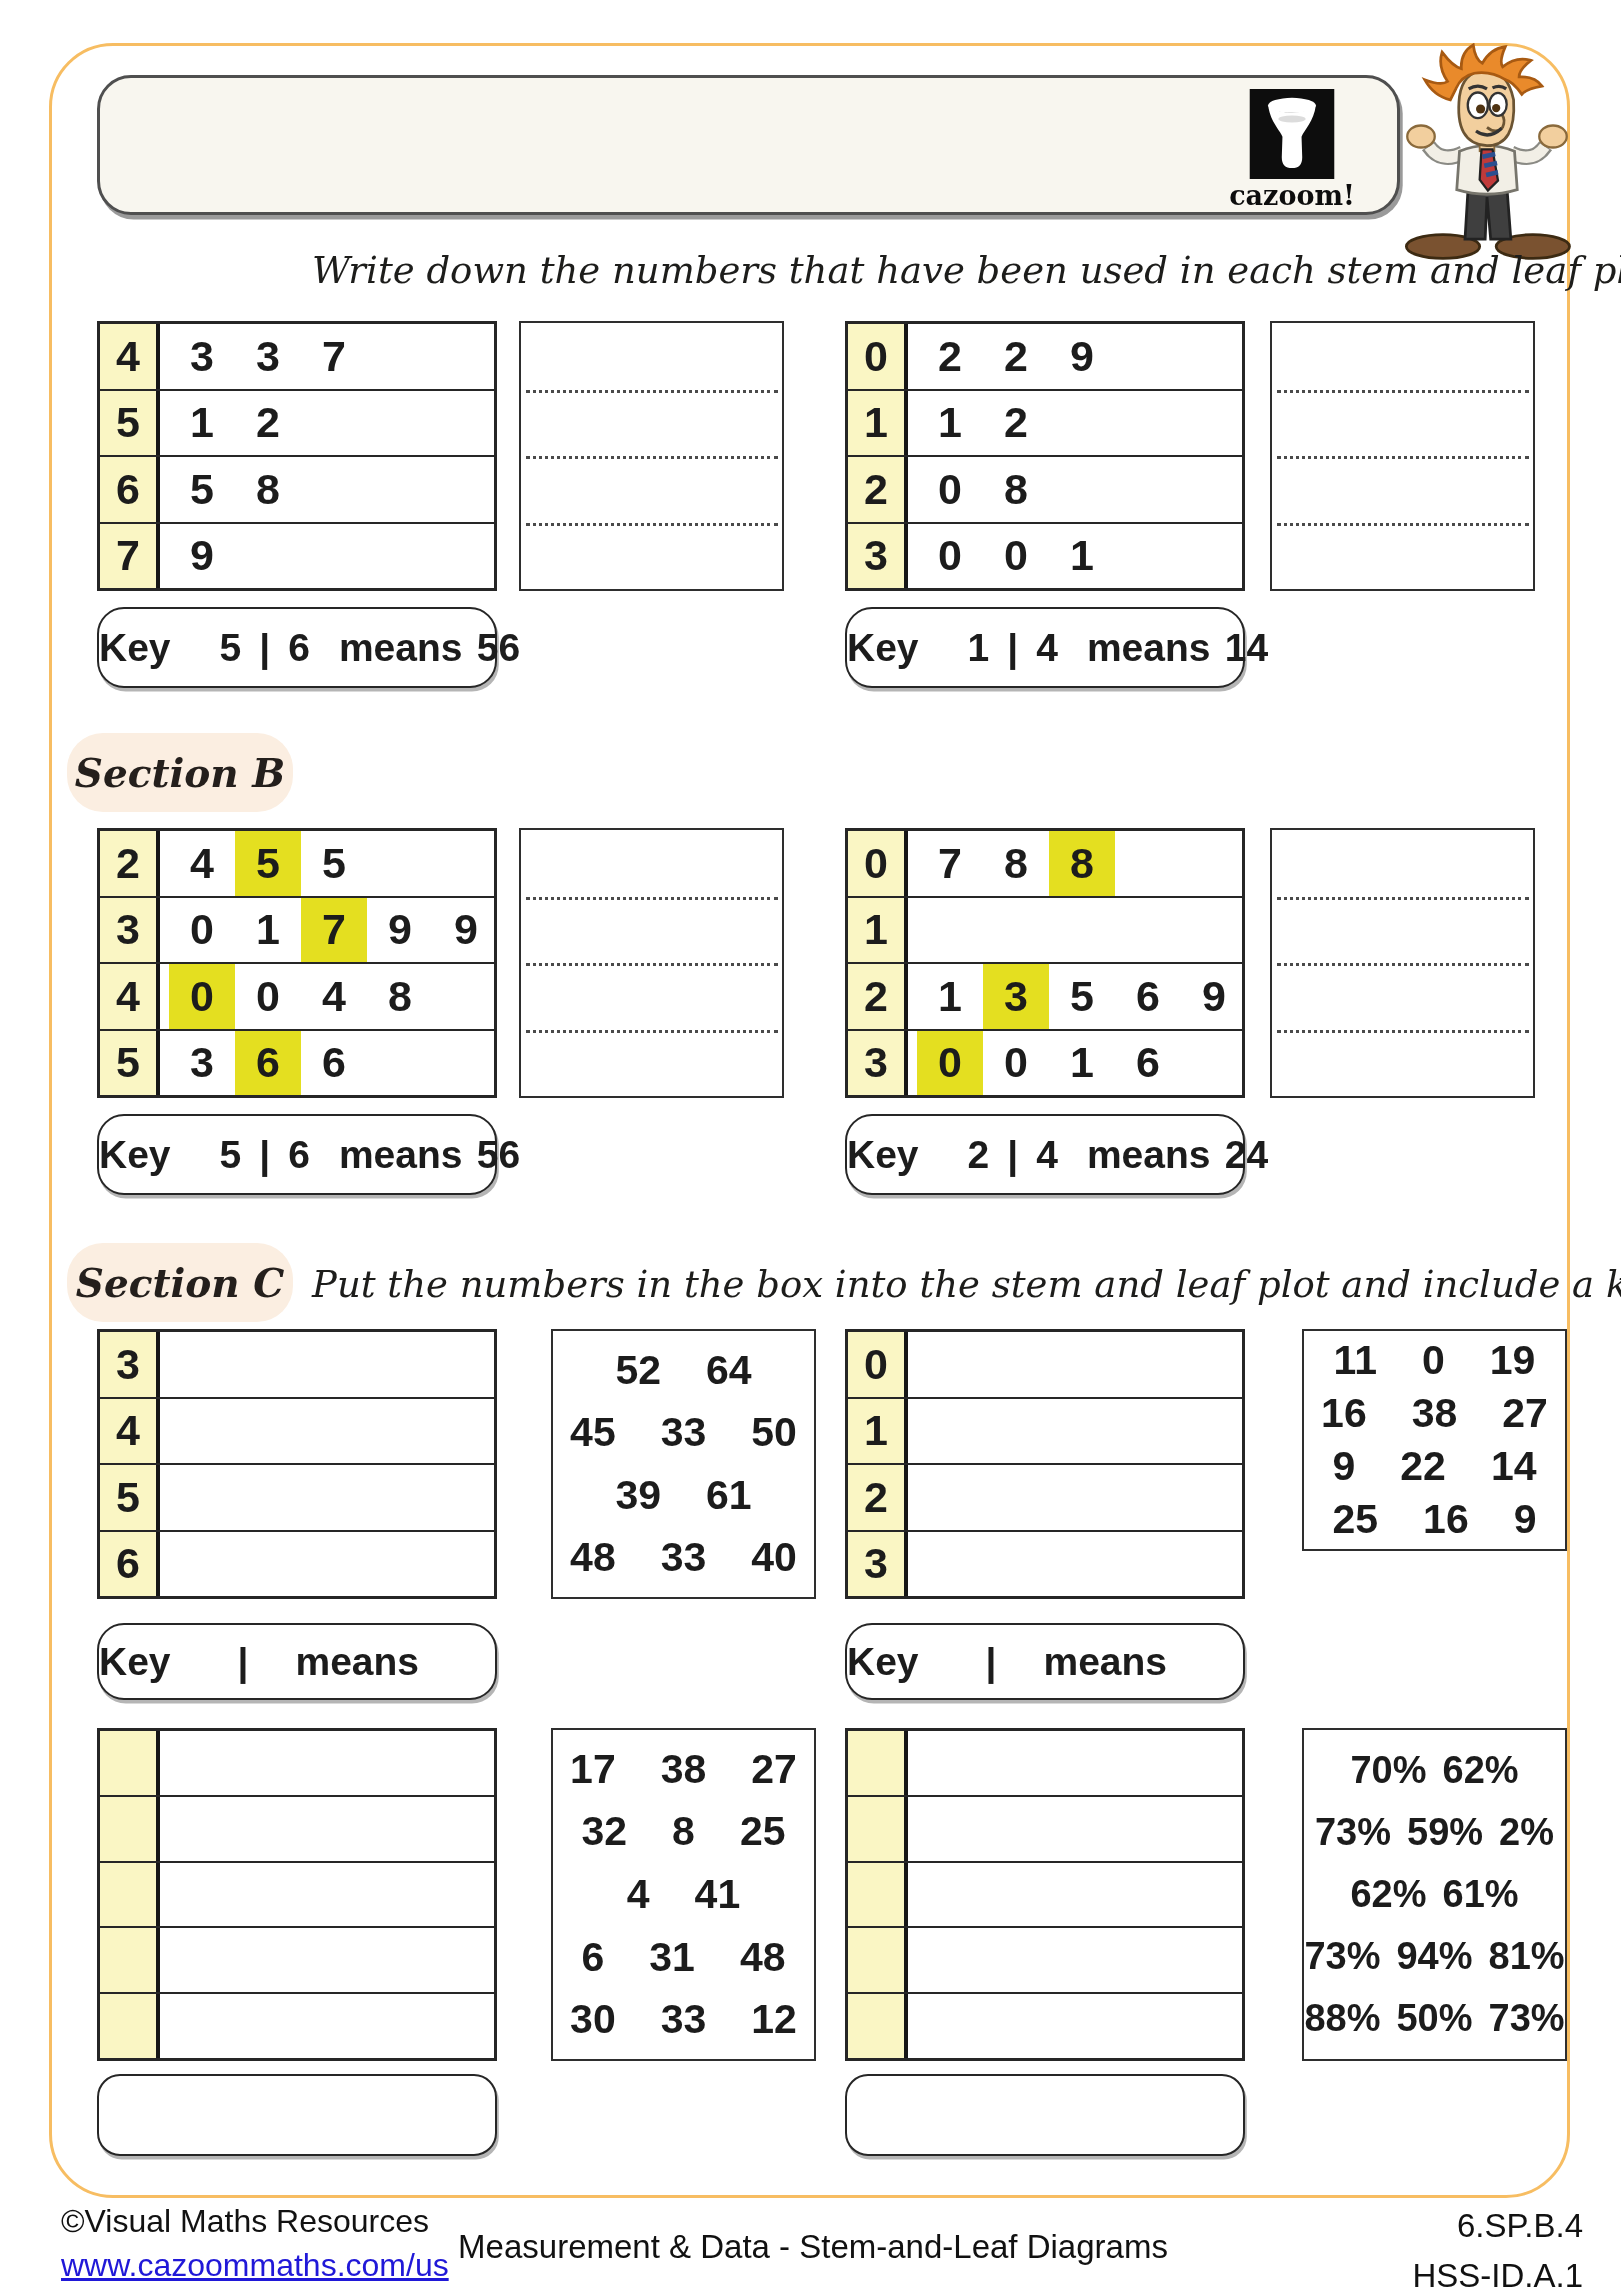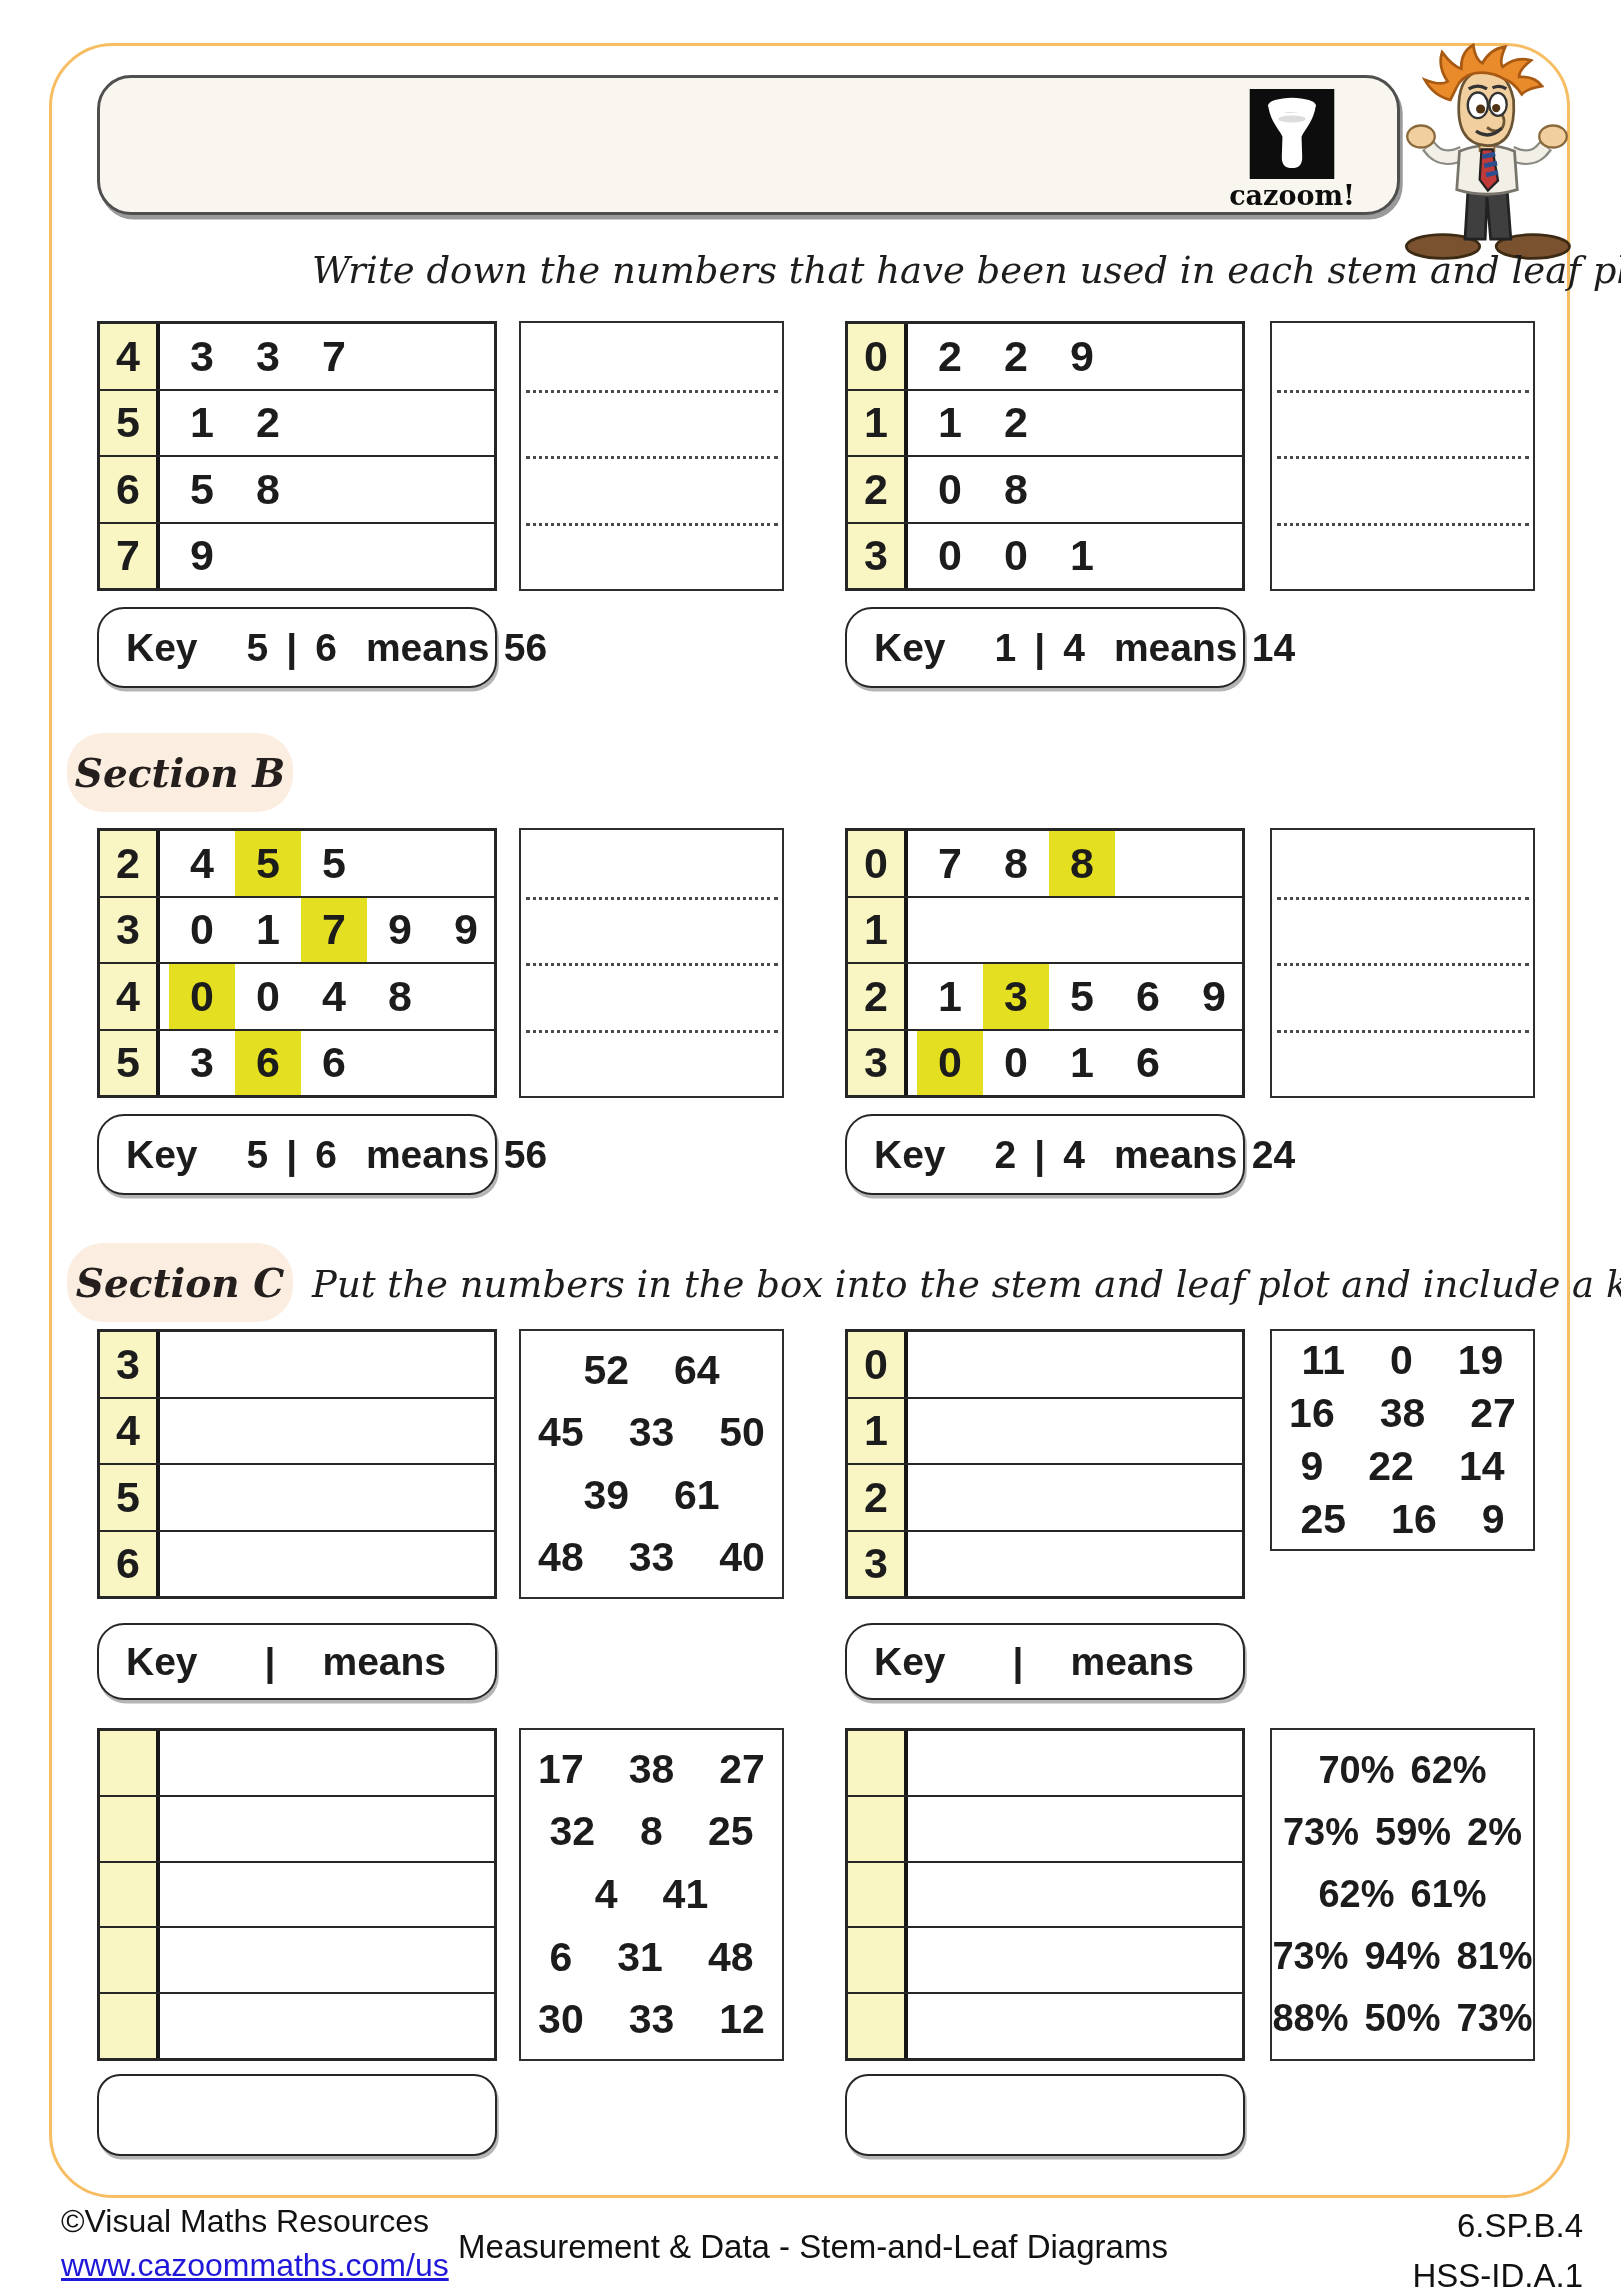--- a/index.html
+++ b/index.html
@@ -29,26 +29,26 @@
   .plot-row:last-child{border-bottom:none;}
   .stem-cell{width:56px;flex-shrink:0;background:#FAF6C4;display:flex;align-items:center;justify-content:center;
              font-size:43px;font-weight:700;}
   .leaf-area{flex:1;border-left:4.5px solid #161616;display:flex;align-items:stretch;padding-left:9px;}
   .leaf{width:66px;display:flex;align-items:center;justify-content:center;font-size:43px;font-weight:700;}
   .leaf.hl{background:#E4DF20;}
   
   .ansbox{position:absolute;width:265px;border:2.7px solid #2e2e2e;background:#fff;box-sizing:border-box;}
   .dotline{position:absolute;left:4.5px;right:4.5px;height:0;border-top:3.1px dotted #4a4a4a;}
   .numbox{position:absolute;width:265px;border:2.7px solid #2e2e2e;background:#fff;box-sizing:border-box;
-          display:flex;flex-direction:column;justify-content:space-evenly;}
+          display:flex;flex-direction:column;justify-content:space-evenly;margin-left:32px;}
   .num-line{display:flex;justify-content:center;column-gap:45px;font-size:41px;font-weight:700;}
   .numbox.tight .num-line{column-gap:16px;font-size:38px;}
   
   .keybox{position:absolute;width:400px;height:81px;border:2.7px solid #262626;border-radius:27px;background:#fff;
-          display:flex;align-items:center;padding-left:27px;box-sizing:border-box;
+          display:flex;align-items:center;box-sizing:border-box;
           font-size:39px;font-weight:700;box-shadow:1.8px 3.6px 0 #b5b5b5;}
   .key-label{margin-right:49px;}
   .key-bar{margin:0 18px;}
   .key-means{margin-left:29px;}
   .key-value{margin-left:14.3px;}
   .keybox.blank{height:82px;border-radius:23px;}
   
   .f-left{position:absolute;left:61px;top:2203px;font-size:32px;color:#111;}
   .f-link{display:block;margin-top:7.2px;color:#2018d8;text-decoration:underline;cursor:pointer;}
   .f-center{position:absolute;left:4px;right:0;top:2228px;text-align:center;font-size:33px;color:#111;}

